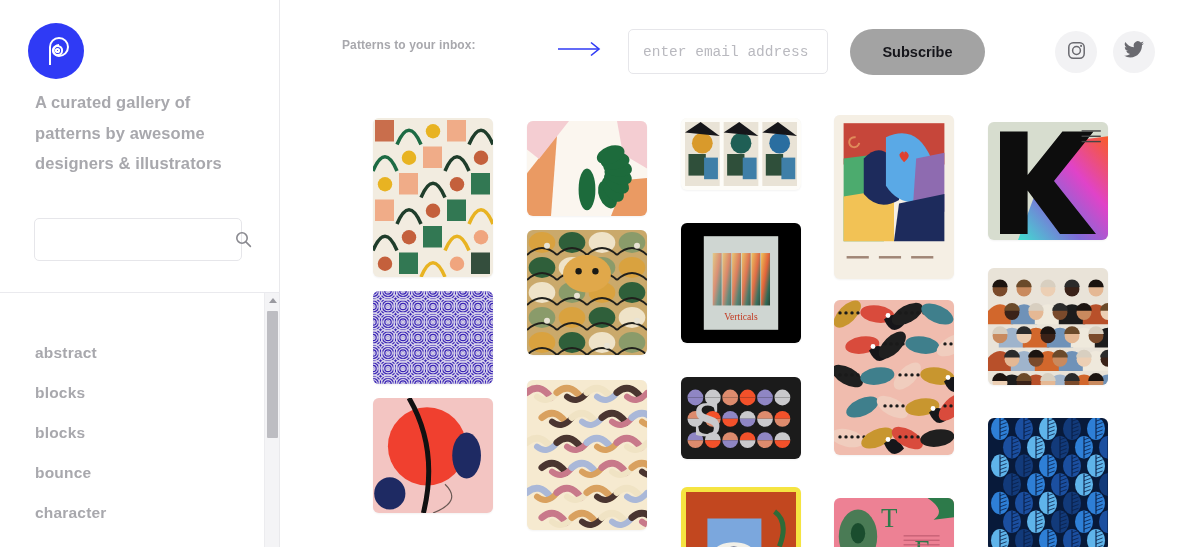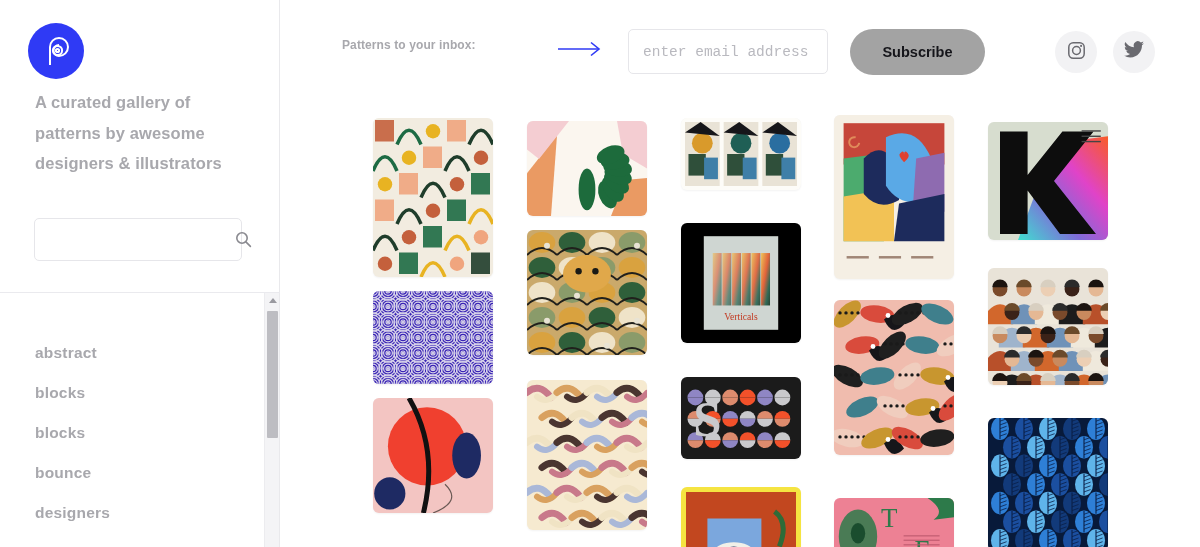--- a/index.html
+++ b/index.html
@@ -181,21 +181,21 @@
       </span>
     </div>
 
     <div class="side-divider"></div>
 
     <nav class="taglist" id="taglist">
         <div class="tag-item">abstract</div>
         <div class="tag-item">blocks</div>
         <div class="tag-item">blocks</div>
         <div class="tag-item">bounce</div>
-        <div class="tag-item">designers</div>
+        <div class="tag-item">character</div>
         <div class="tag-item">circles</div>
       </nav>
 
     <div class="sb-track">
       <div class="sb-arrow">
           <i></i>
         </div>
       <div class="sb-thumb"></div>
     </div>
   </aside>

